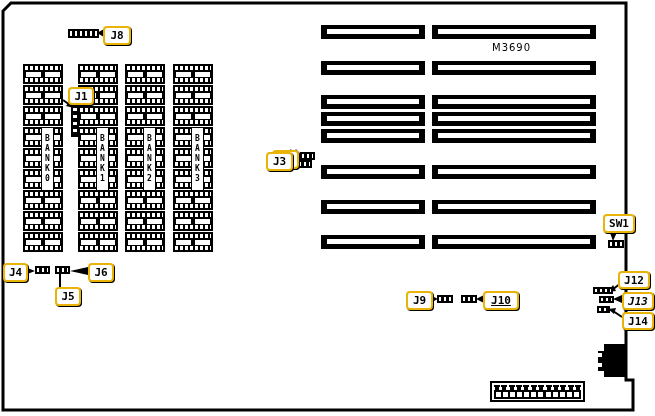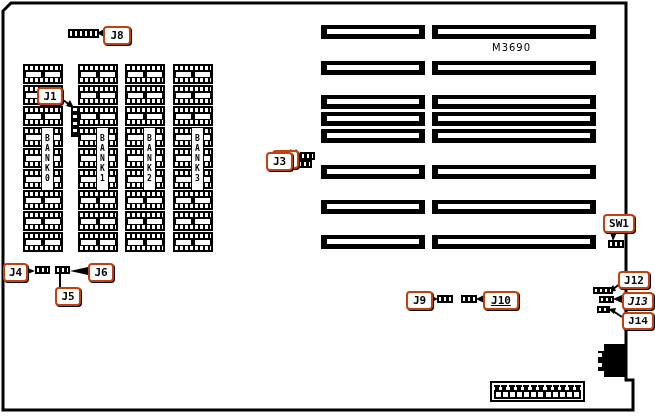--- a/index.html
+++ b/index.html
@@ -24,21 +24,21 @@
   .slot::before { content:""; position:absolute; left:6px; right:6px; top:4px; height:5px; background:#fff; }
 
   
   .strip { position:absolute; background:#000; z-index:3; }
   .strip.h::before { content:""; position:absolute; inset:2px;
       background:repeating-linear-gradient(90deg,#fff 0 2px,#000 2px 5px); }
   .strip.v::before { content:""; position:absolute; inset:2px;
       background:repeating-linear-gradient(180deg,#fff 0 3px,#000 3px 7px); }
 
   
-  .callout { position:absolute; background:#fff; border:2px solid #c2410c; border-radius:4px;
+  .callout { position:absolute; background:#fff; border:2px solid #eab308; border-radius:4px;
       box-shadow:1px 1px 0 #000; display:flex; align-items:center; justify-content:center;
       font:bold 11px "DejaVu Sans Mono", monospace; color:#000; z-index:5; }
 
   
   .bank-label { position:absolute; background:#fff; border:1px solid #000; z-index:4;
       writing-mode:vertical-lr; text-orientation:upright;
       display:flex; align-items:center; justify-content:center;
       font:bold 8px "DejaVu Sans Mono", monospace; letter-spacing:1px; color:#000; }
 
   .model-label { position:absolute; left:492px; top:42px; z-index:4;
@@ -156,32 +156,32 @@
     </div>
 
   <div class="bank-label" style="left:41px;  top:127px; width:11px; height:62px;">BANK0</div>
   <div class="bank-label" style="left:96px;  top:127px; width:11px; height:62px;">BANK1</div>
   <div class="bank-label" style="left:143px; top:127px; width:11px; height:62px;">BANK2</div>
   <div class="bank-label" style="left:191px; top:127px; width:11px; height:62px;">BANK3</div>
 
   <div class="model-label">M3690</div>
 
   <div class="callout" style="left:103px; top:26px;  width:24px; height:15px;">J8</div>
-  <div class="callout" style="left:37px;  top:87px;  width:22px; height:14px;">J1</div>
+  <div class="callout" style="left:68px;  top:87px;  width:22px; height:14px;">J1</div>
   <div class="callout" style="left:272px; top:150px; width:23px; height:15px;">J2</div>
   <div class="callout" style="left:266px; top:152px; width:23px; height:15px;">J3</div>
   <div class="callout" style="left:3px;   top:263px; width:21px; height:15px;">J4</div>
   <div class="callout" style="left:55px;  top:287px; width:22px; height:15px;">J5</div>
   <div class="callout" style="left:88px;  top:263px; width:22px; height:15px;">J6</div>
   <div class="callout" style="left:406px; top:291px; width:23px; height:15px;">J9</div>
   <div class="callout" style="left:483px; top:291px; width:32px; height:15px;text-decoration:underline;">J10</div>
   <div class="callout" style="left:603px; top:214px; width:28px; height:15px;">SW1</div>
   <div class="callout" style="left:618px; top:271px; width:28px; height:14px;">J12</div>
   <div class="callout" style="left:622px; top:292px; width:28px; height:14px;font-style:italic;">J13</div>
-  <div class="callout" style="left:622px; top:312px; width:28px; height:14px;font-family:Liberation Mono, monospace;">J14</div>
+  <div class="callout" style="left:622px; top:312px; width:28px; height:14px;">J14</div>
 
   <div class="bconn">
     <div class="bconn-pins" id="bconn-pins">
         <span class="pin"></span>
         <span class="pin"></span>
         <span class="pin"></span>
         <span class="pin"></span>
         <span class="pin"></span>
         <span class="pin"></span>
         <span class="pin"></span>

